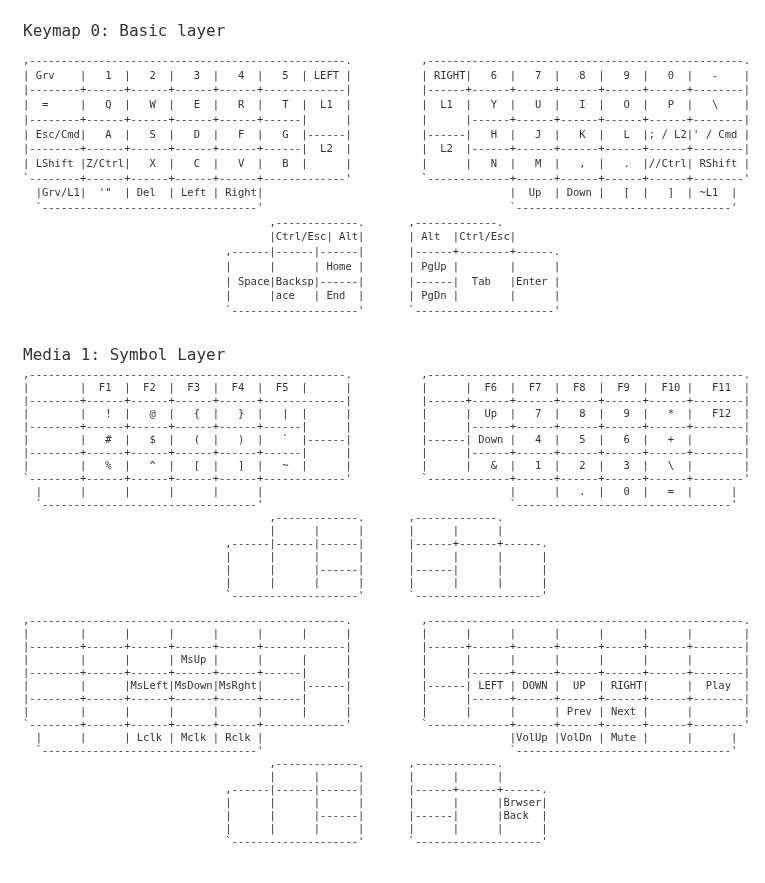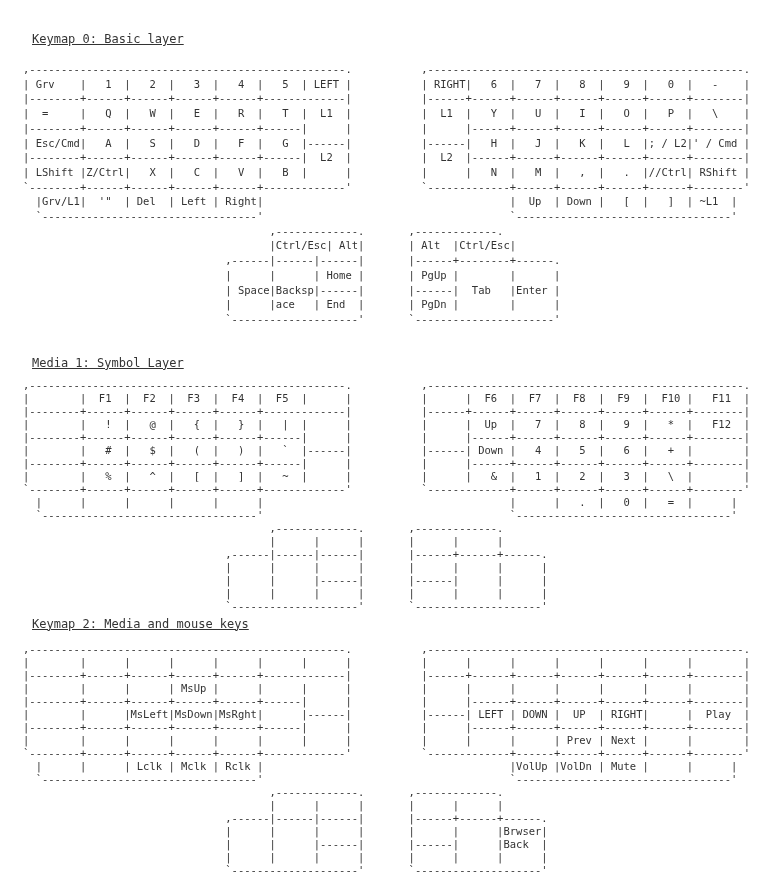--- a/index.html
+++ b/index.html
@@ -13,26 +13,25 @@
     overflow: hidden;
   }
   .doc {
     box-sizing: border-box;
     padding: 24px 0 0 23px;
     color: #333333;
     font-family: "DejaVu Sans Mono", "Liberation Mono", monospace;
     font-size: 10.5px;
   }
   .layer-title {
-    margin: 9px;
+    margin: 0;
     line-height: 13px;
     white-space: pre;
     font-weight: normal;
-    font-size: 12px;
-    text-decoration: underline;
+    font-size: 16px;
   }
   pre.art {
     margin: 0;
     font-family: inherit;
     font-size: 10.5px;
     white-space: pre;
   }
   pre.art-0 { line-height: 14.7px; margin-top: 16px; }
   .title-1  { margin-top: 30px; }
   pre.art-1 { line-height: 13px;  margin-top: 7px; }
@@ -77,21 +76,20 @@
   |      |      |      |      |      |                                       |      |   .  |   0  |   =  |      |
   `----------------------------------'                                       `----------------------------------'
                                        ,-------------.       ,-------------.
                                        |      |      |       |      |      |
                                 ,------|------|------|       |------+------+------.
                                 |      |      |      |       |      |      |      |
                                 |      |      |------|       |------|      |      |
                                 |      |      |      |       |      |      |      |
                                 `--------------------'       `--------------------'</pre>
 
-  <div class="layer-title title-2">Keymap 2: Media and mouse keys</div>
   <pre class="art art-2">,--------------------------------------------------.           ,--------------------------------------------------.
 |        |      |      |      |      |      |      |           |      |      |      |      |      |      |        |
 |--------+------+------+------+------+-------------|           |------+------+------+------+------+------+--------|
 |        |      |      | MsUp |      |      |      |           |      |      |      |      |      |      |        |
 |--------+------+------+------+------+------|      |           |      |------+------+------+------+------+--------|
 |        |      |MsLeft|MsDown|MsRght|      |------|           |------| LEFT | DOWN |  UP  | RIGHT|      |  Play  |
 |--------+------+------+------+------+------|      |           |      |------+------+------+------+------+--------|
 |        |      |      |      |      |      |      |           |      |      |      | Prev | Next |      |        |
 `--------+------+------+------+------+-------------'           `-------------+------+------+------+------+--------'
   |      |      | Lclk | Mclk | Rclk |                                       |VolUp |VolDn | Mute |      |      |

